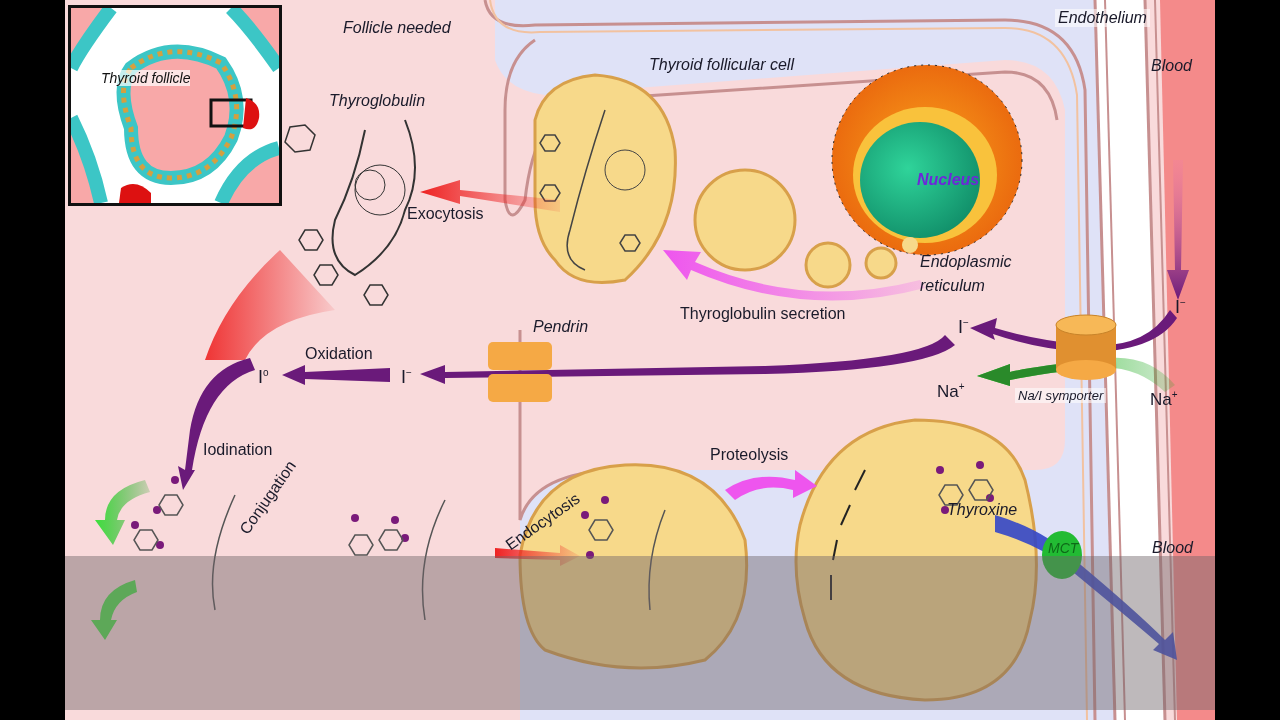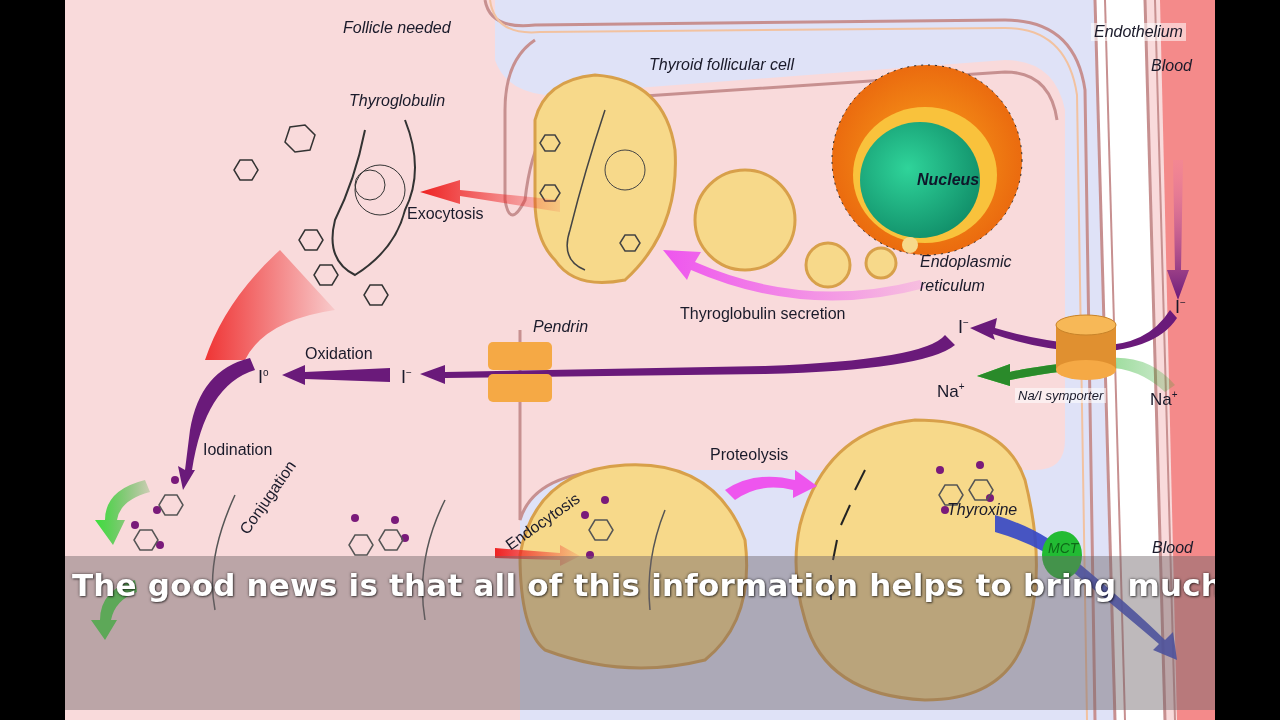--- a/index.html
+++ b/index.html
@@ -165,29 +165,48 @@
     <path d="M70,580 Q35,590 35,620 L26,620 L40,640 L52,620 L46,620 Q50,600 72,592 Z" fill="#3ce03c" opacity="0.9"></path>
 
     <path d="M430,548 L495,553 L495,545 L515,556 L495,566 L495,560 L430,558 Z" fill="url(#gRed)"></path>
 
     <path d="M660,490 Q690,470 730,480 L730,470 L752,486 L728,498 L728,490 Q695,482 670,500 Z" fill="#ee55ee"></path>
 
     <path d="M930,515 Q980,530 1010,560 Q1070,610 1100,640 L1108,632 L1112,660 L1088,650 L1094,644 Q1060,615 1003,568 Q975,545 930,532 Z" fill="#3346c8" opacity="0.9"></path>
     <ellipse cx="997" cy="555" rx="20" ry="24" fill="#22bb33"></ellipse>
   </svg>
 
+  <div class="inset">
+    <svg width="208" height="195" viewBox="0 0 208 195">
+      <rect width="208" height="195" fill="#fff"></rect>
+      <path d="M0,0 L40,0 Q10,40 0,60 Z" fill="#f8a8a8"></path>
+      <path d="M160,0 L208,0 L208,60 Q180,20 160,0 Z" fill="#f8a8a8"></path>
+      <path d="M208,140 L208,195 L150,195 Q170,150 208,140 Z" fill="#f8a8a8"></path>
+      <path d="M0,110 Q20,150 30,195 L0,195 Z" fill="#f8a8a8"></path>
+      <path d="M60,60 Q100,30 150,55 Q175,90 160,130 Q140,170 100,170 Q60,170 60,120 Q45,80 60,60 Z" fill="#f8a8a8" stroke="#3cc6c6" stroke-width="14"></path>
+      <path d="M60,60 Q100,30 150,55 Q175,90 160,130 Q140,170 100,170 Q60,170 60,120 Q45,80 60,60 Z" fill="none" stroke="#d4a040" stroke-width="5" stroke-dasharray="5 5"></path>
+      <path d="M40,0 Q10,40 0,60" fill="none" stroke="#3cc6c6" stroke-width="14"></path>
+      <path d="M160,0 Q180,20 208,60" fill="none" stroke="#3cc6c6" stroke-width="14"></path>
+      <path d="M150,195 Q170,150 208,140" fill="none" stroke="#3cc6c6" stroke-width="14"></path>
+      <path d="M0,110 Q20,150 30,195" fill="none" stroke="#3cc6c6" stroke-width="14"></path>
+      <rect x="140" y="92" width="40" height="26" fill="none" stroke="#111" stroke-width="3"></rect>
+      <path d="M175,90 Q190,95 188,110 Q185,125 172,120 Z" fill="#dd1111"></path>
+      <path d="M50,180 Q65,170 80,185 L80,195 L48,195 Z" fill="#dd1111"></path>
+    </svg>
+    <span class="inset-label">Thyroid follicle</span>
+  </div>
 
   <span class="lbl it" style="left:278px;top:20px;">Follicle needed</span>
   <span class="lbl it" style="left:584px;top:57px;">Thyroid follicular cell</span>
-  <span class="lbl it bg" style="left:990px;top:23px;margin-left:36px;">Endothelium</span>
+  <span class="lbl it bg" style="left:990px;top:9px;">Endothelium</span>
   <span class="lbl it" style="left:1086px;top:58px;">Blood</span>
   <span class="lbl it" style="left:1087px;top:540px;">Blood</span>
 
-  <span class="lbl it" style="left:284px;top:93px;">Thyroglobulin</span>
-  <span class="lbl it" style="left:852px;top:172px;color:#0f172a;font-weight:bold;">Nucleus</span>
+  <span class="lbl it" style="left:264px;top:93px;">Thyroglobulin</span>
+  <span class="lbl it" style="left:852px;top:172px;color:#6d28d9;font-weight:bold;">Nucleus</span>
   <span class="lbl it" style="left:855px;top:254px;">Endoplasmic</span>
   <span class="lbl it" style="left:855px;top:278px;">reticulum</span>
   <span class="lbl it" style="left:468px;top:319px;">Pendrin</span>
   <span class="lbl it bg" style="left:950px;top:388px;font-size:13px;">Na/I symporter</span>
   <span class="lbl it" style="left:983px;top:541px;color:#0e6a18;font-size:14px;">MCT</span>
   <span class="lbl it" style="left:882px;top:502px;">Thyroxine</span>
 
   <span class="lbl" style="left:342px;top:206px;">Exocytosis</span>
   <span class="lbl" style="left:615px;top:306px;">Thyroglobulin secretion</span>
   <span class="lbl" style="left:240px;top:346px;">Oxidation</span>
@@ -198,15 +217,14 @@
 
   <span class="lbl" style="left:1110px;top:298px;font-size:18px;"><span>I</span><span class="sup">−</span></span>
   <span class="lbl" style="left:893px;top:318px;font-size:18px;"><span>I</span><span class="sup">−</span></span>
   <span class="lbl" style="left:336px;top:368px;font-size:18px;"><span>I</span><span class="sup">−</span></span>
   <span class="lbl" style="left:193px;top:368px;font-size:18px;"><span>I</span><span class="sup">o</span></span>
   <span class="lbl" style="left:872px;top:382px;font-size:17px;"><span>Na</span><span class="sup">+</span></span>
   <span class="lbl" style="left:1085px;top:390px;font-size:17px;"><span>Na</span><span class="sup">+</span></span>
 
   <div class="caption"></div>
   <div class="caption-text">
-    <span class="caption-line">The good news is that all of this information helps to bring much</span>
   </div>
 </div>
 
 </body></html>

